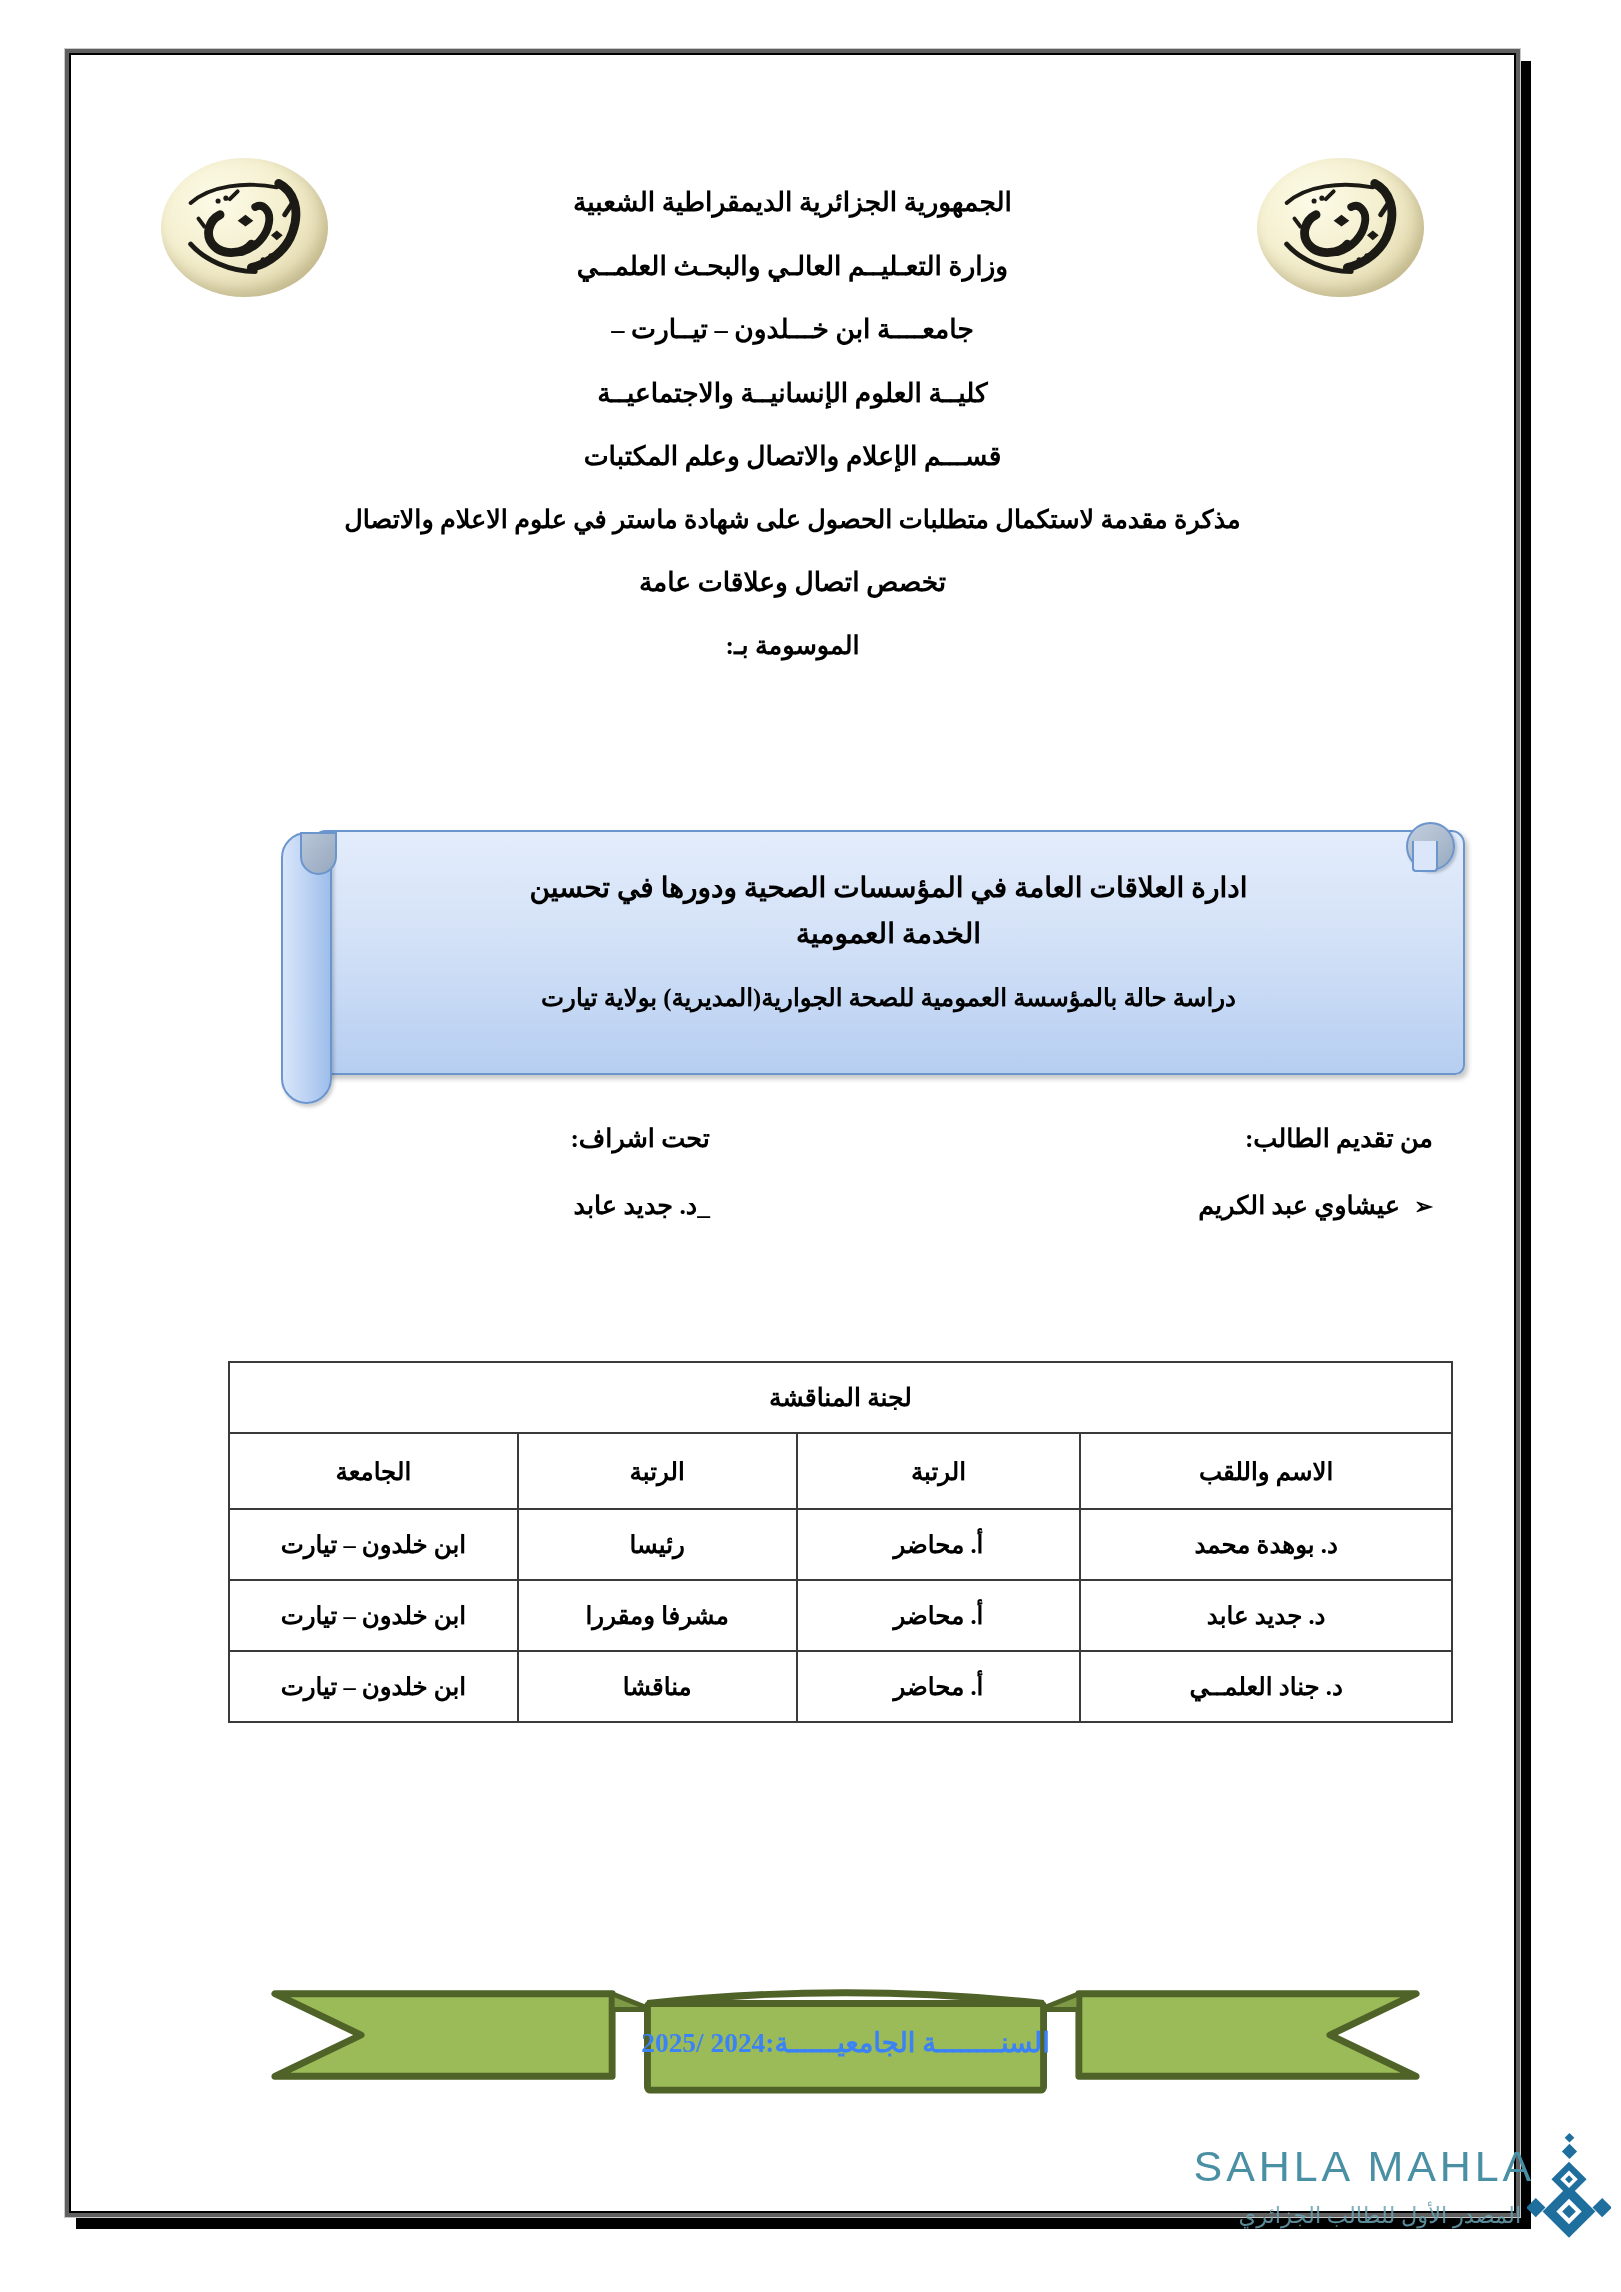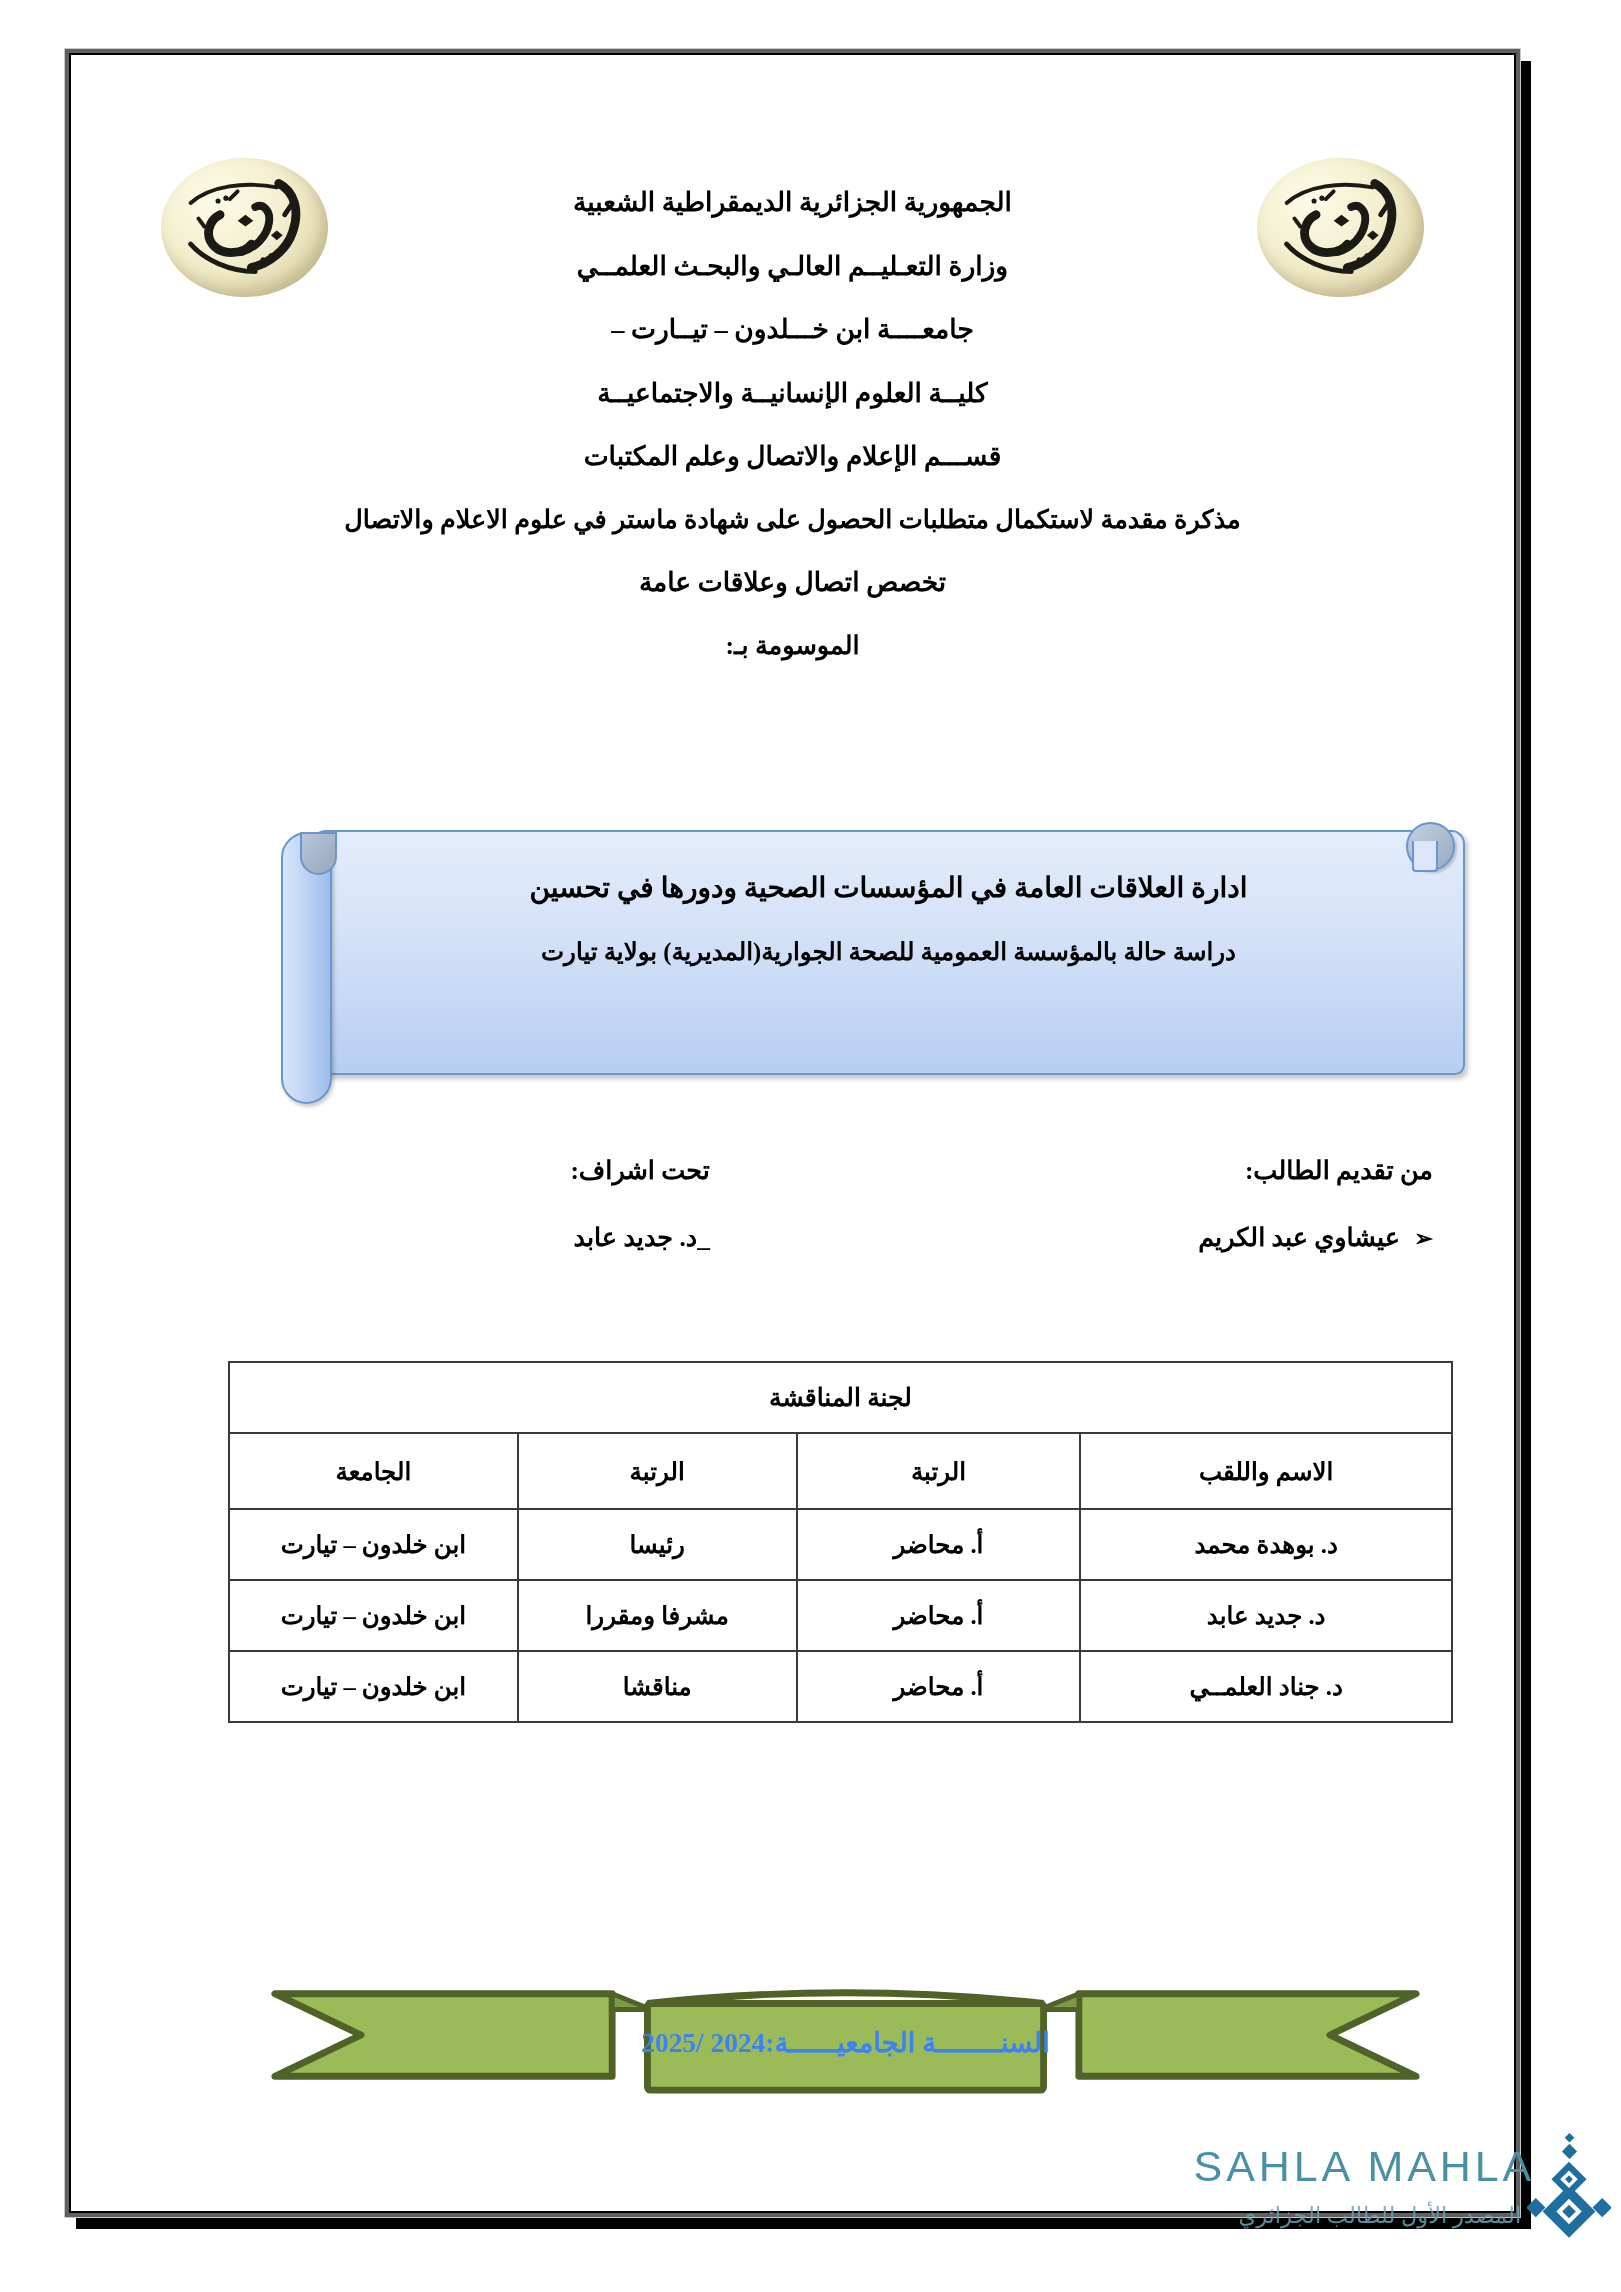--- a/index.html
+++ b/index.html
@@ -138,21 +138,21 @@
   #byline {
     position: absolute;
     left: 196px; top: 1071px;
     width: 1166px;
     font-weight: 700;
     color: #000;
   }
   #byline .row { display: flex; justify-content: space-between; align-items: flex-start; }
   #byline .col-student { width: 46%; text-align: right; }
   #byline .col-super   { width: 40%; text-align: right; padding-right: 23.5px;}
-  #byline .lbl   { font-size: 25.5px; line-height: 1.0; margin-top: 32px; }
+  #byline .lbl   { font-size: 25.5px; line-height: 1.0; }
   #byline .val   { font-size: 25.5px; line-height: 1.0; margin-top: 41px; }
   #byline .bullet { margin-left: 7.8px; font-size: 22.5px; }
 
   
   #committee-table {
     position: absolute;
     left: 157px; top: 1306px;
     width: 1225px;
     border-collapse: collapse;
     font-weight: 700;
@@ -287,20 +287,21 @@
       <p class="hline wide">مذكرة مقدمة لاستكمال متطلبات الحصول على شهادة ماستر في علوم الاعلام والاتصال</p>
       <p class="hline">تخصص اتصال وعلاقات عامة</p>
       <p class="hline mawsouma">الموسومة بـ:</p>
     </div>
 
     <div id="title-scroll-wrap">
       <div id="title-scroll-body">
         <div id="scroll-curl-right"></div>
         <div id="title-text-area">
           <p class="tl1">ادارة العلاقات العامة في المؤسسات الصحية ودورها في تحسين</p>
+          <p class="tl2">الخدمة العمومية</p>
           <p class="tl3">دراسة حالة بالمؤسسة العمومية للصحة الجوارية(المديرية) بولاية تيارت</p>
         </div>
       </div>
       <div id="scroll-curl-left"></div>
     </div>
 
     <div id="byline">
       <div class="row">
         <div class="col-student">
           <div class="lbl">من تقديم الطالب:</div>

